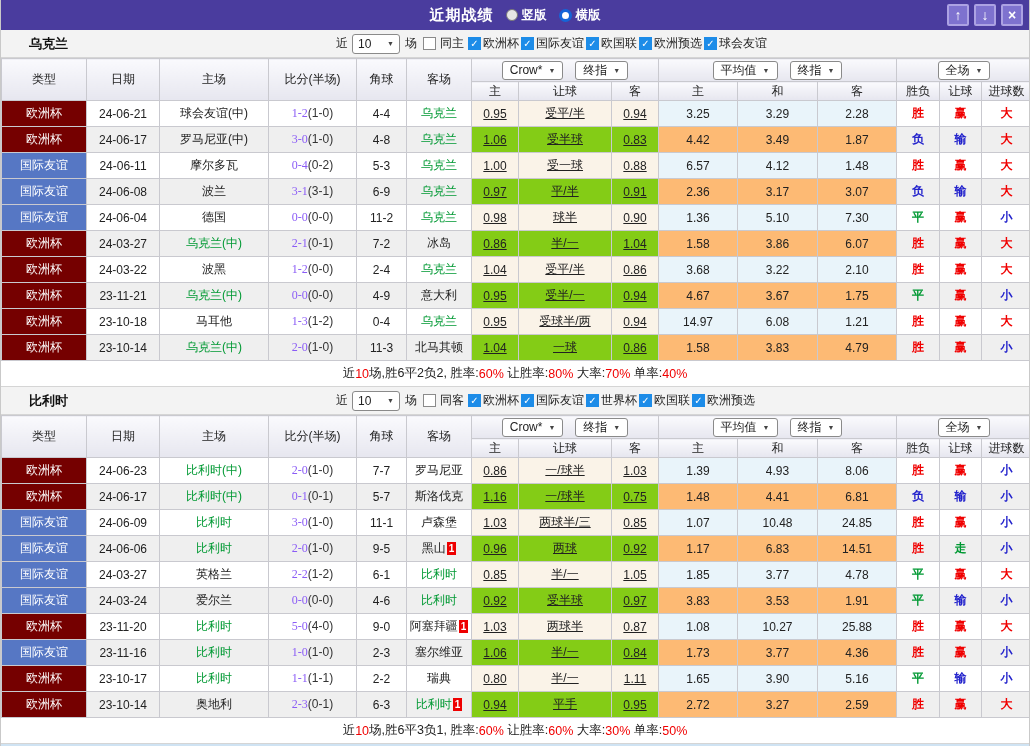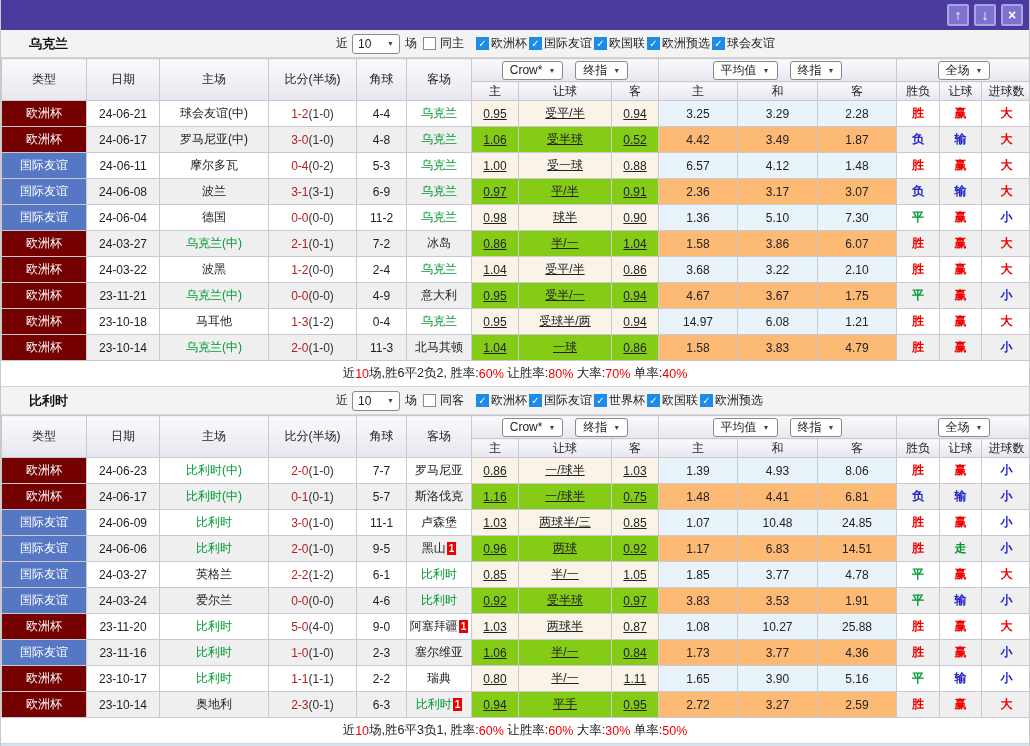--- a/index.html
+++ b/index.html
@@ -38,21 +38,21 @@
     width: 48px; height: 20px; background: #fff; border: 1px solid #8a8a8a; border-radius: 3px;
     display: inline-flex; align-items: center; justify-content: space-between; padding: 0 5px; cursor: pointer;
   }
   .count-select .arr, .hdr-select .arr { font-size: 7px; color: #444; }
   .cbwrap { display: inline-flex; align-items: center; margin-right: 2px; }
   .cb {
     width: 13px; height: 13px; border: 1px solid #8a8a8a; background: #fff; display: inline-flex;
     align-items: center; justify-content: center; font-size: 10px; color: #fff; cursor: pointer; margin-right: 2px;
   }
   .cb.on { background: #1d8ce8; border-color: #1d8ce8; }
-  .cbwrap:first-child { margin-right: 12px; justify-content: center; }
+  .cbwrap:first-child { margin-right: 4px; justify-content: center; }
   .cbwrap:first-child .cb { margin-right: 4px; }
 
   
   table { border-collapse: collapse; table-layout: fixed; width: 1030px; font-size: 12px; }
   th, td { border: 1px solid #c9c9cf; text-align: center; overflow: hidden; white-space: nowrap; }
   thead th { background: linear-gradient(#fafafd, #e6e6ef); font-weight: normal; color: #222; }
   thead tr.hrow1 th { height: 23px; }
   thead tr.hrow2 th { height: 19px; }
   .selwrap { display: flex; align-items: center; justify-content: center; gap: 12px; }
   .hdr-select {
@@ -62,41 +62,52 @@
   tbody td { height: 26px; color: #222; background: #fff; }
   tbody tr.alt td { background: #efefef; }
   td.cream { background: #faf3e8; text-decoration: underline; }
   tbody tr.alt td.cream { background: #84cc16; }
   td.eu { background: #e9f4fa; }
   tbody tr.alt td.eu { background: #fdba74; }
   td.type { color: #fff; }
   td.cup, tbody tr.alt td.cup { background: #750000; }
   td.friendly, tbody tr.alt td.friendly { background: #5677c4; }
   .green { color: #009933; }
-  .score { color: #b91c1c; }
+  .score { color: #8b5cf6; font-family: Liberation Serif, serif; }
   .half { color: #333; text-align: right; }
   td.res { font-weight: bold; }
   .r { color: #f00000; }
   .g { color: #009933; }
   .b { color: #2222cc; }
   .badge { display: inline-block; background: #ee0000; color: #fff; font-size: 10px; line-height: 13px; padding: 0 2px; margin-left: 1px; font-weight: bold; }
 
   
   .summary { height: 26px; display: flex; align-items: center; justify-content: center; font-size: 12.5px; color: #222; border-bottom: 1px solid #d5d5d5; }
   .summary span { white-space: pre; }
   .redtxt { color: #f00000; }
 
   .bottom-strip { height: 4px; background: #cfe3f3; }
 </style>
 </head>
 <body>
 
 <div class="app">
 
   <div class="titlebar">
+    <div class="title-group">
+      <span class="page-title">近期战绩</span>
+      <span class="radio-wrap">
+        <span class="radio"></span>
+        <span class="radio-label">竖版</span>
+      </span>
+      <span class="radio-wrap">
+        <span class="radio sel"></span>
+        <span class="radio-label">横版</span>
+      </span>
+    </div>
     <div class="tb-buttons">
       <div class="tb-btn">↑</div>
       <div class="tb-btn">↓</div>
       <div class="tb-btn">×</div>
     </div>
   </div>
 
   <div>
     <div class="filter-row">
       <span class="team-name">乌克兰</span>
@@ -227,21 +238,21 @@
           </tr>
           <tr class="alt">
             <td class="type cup">欧洲杯</td>
             <td>24-06-17</td>
             <td><span>罗马尼亚(中)</span></td>
             <td><span class="score">3-0</span><span class="half">(1-0)</span></td>
             <td>4-8</td>
             <td><span class="green">乌克兰</span></td>
             <td class="cream">1.06</td>
             <td class="cream">受半球</td>
-            <td class="cream">0.52</td>
+            <td class="cream">0.83</td>
             <td class="eu">4.42</td>
             <td class="eu">3.49</td>
             <td class="eu">1.87</td>
             <td class="res b">负</td>
             <td class="res b">输</td>
             <td class="res r">大</td>
           </tr>
           <tr>
             <td class="type friendly">国际友谊</td>
             <td>24-06-11</td>

